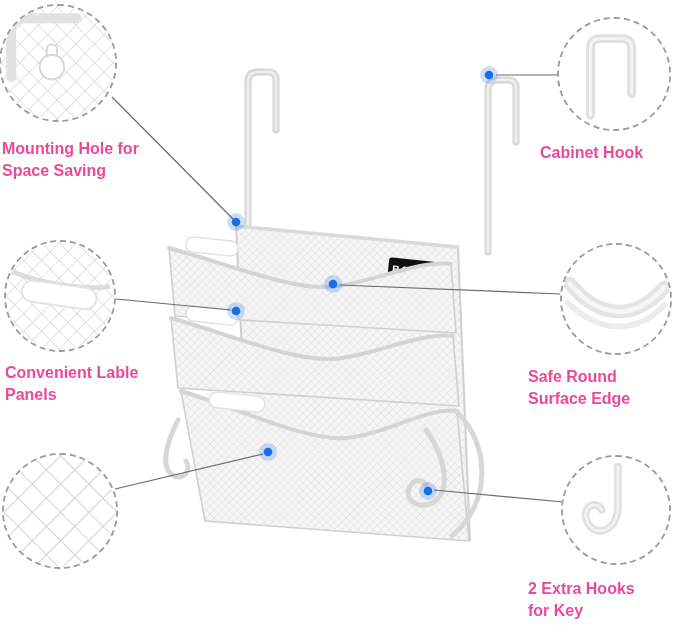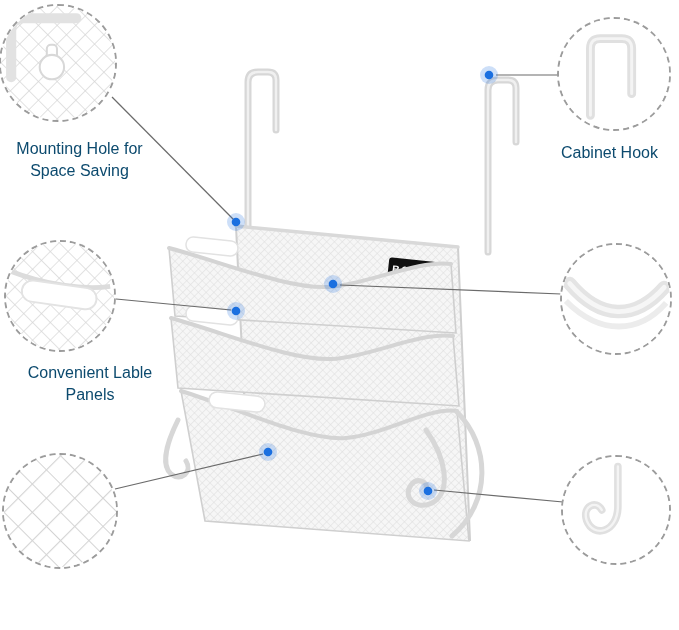--- a/index.html
+++ b/index.html
@@ -8,22 +8,22 @@
     position:relative; width:679px; height:630px; background:#ffffff;
     overflow:hidden; font-family:"Liberation Sans", sans-serif;
   }
   .scene{ position:absolute; left:0; top:0; }
   .callout{
     position:absolute; border:2px dashed #9c9c9c; border-radius:50%;
     background:#ffffff; overflow:hidden; box-sizing:border-box;
   }
   .callout svg{ display:block; width:100%; height:100%; }
   .callout-label{
-    position:absolute; font-size:16px; font-weight:400; color:#0c4a6e;
-    text-align:center; white-space:pre-line; line-height:1.35;
+    position:absolute; font-size:16px; font-weight:700; color:#ec4899;
+    text-align:left; white-space:pre-line; line-height:1.35;
   }
 </style>
 </head>
 <body>
 
 <div class="stage">
 
   <svg class="scene" width="679" height="630" viewBox="0 0 679 630">
     <defs>
       <pattern id="meshF" width="5.5" height="5.5" patternUnits="userSpaceOnUse" patternTransform="rotate(45)">
@@ -162,14 +162,18 @@
       <path d="M58 10 L58 52 C58 80 32 86 25 67 C20 52 35 45 41 56" stroke="#e0e0e0" stroke-width="8" fill="none" stroke-linecap="round"></path>
       <path d="M58 10 L58 52 C58 80 32 86 25 67 C20 52 35 45 41 56" stroke="#f4f4f4" stroke-width="2.5" fill="none" stroke-linecap="round"></path>
     </svg>
   </div>
 
   <div class="callout-label" style="left:2px;   top:138px; width:155px;">Mounting Hole for
 Space Saving</div>
   <div class="callout-label" style="left:540px; top:142px; width:139px;">Cabinet Hook</div>
   <div class="callout-label" style="left:5px;   top:362px; width:170px;">Convenient Lable
 Panels</div>
+  <div class="callout-label" style="left:528px; top:366px; width:150px;">Safe Round
+Surface Edge</div>
+  <div class="callout-label" style="left:528px; top:578px; width:150px;">2 Extra Hooks
+for Key</div>
 
 </div>
 
 </body></html>

